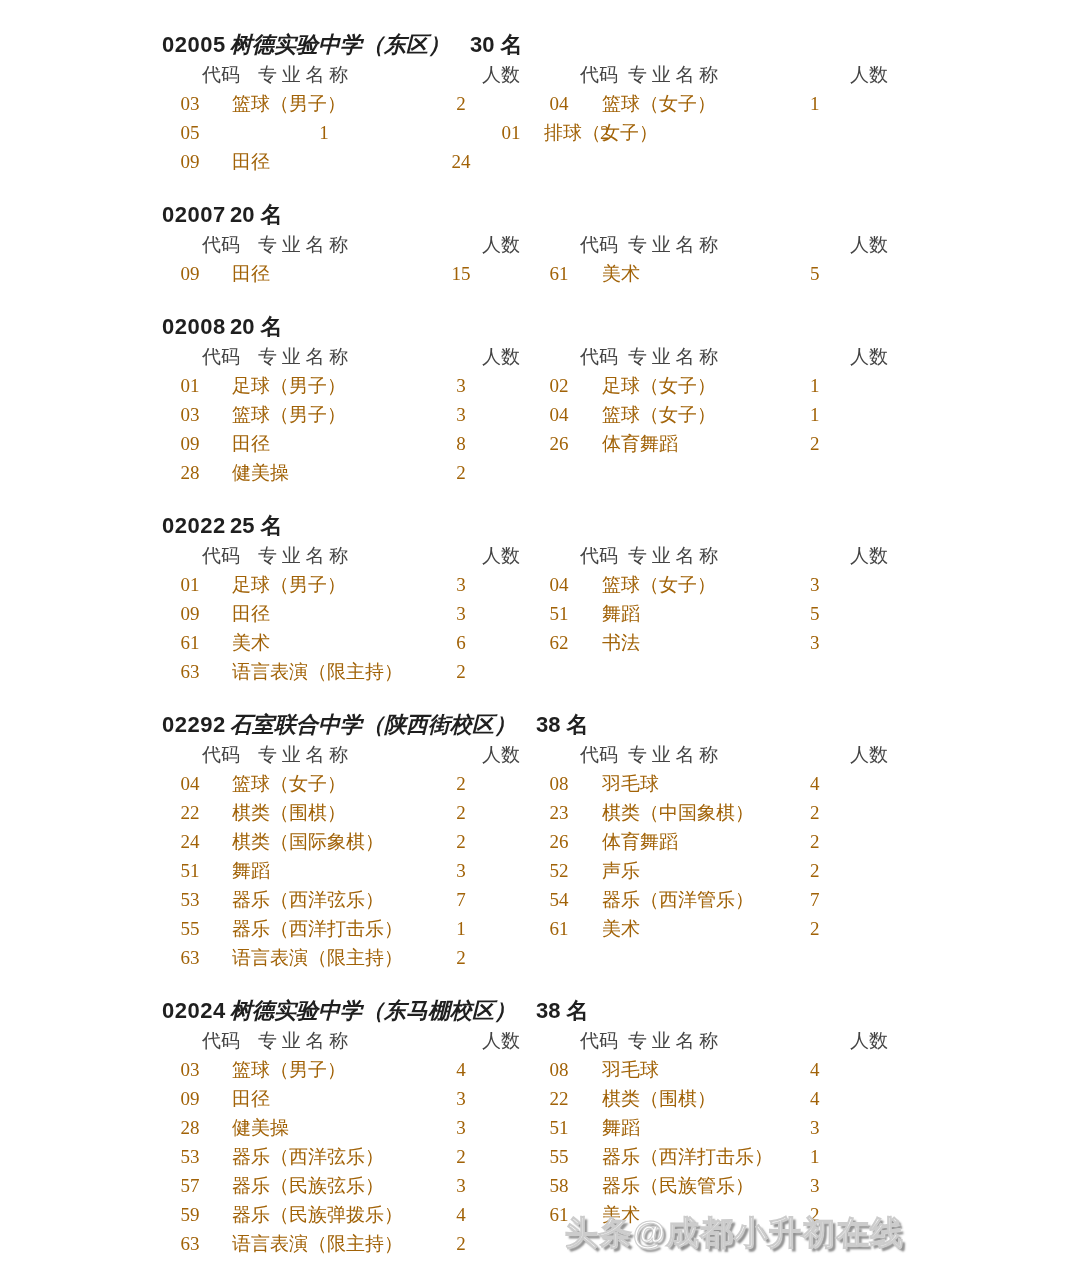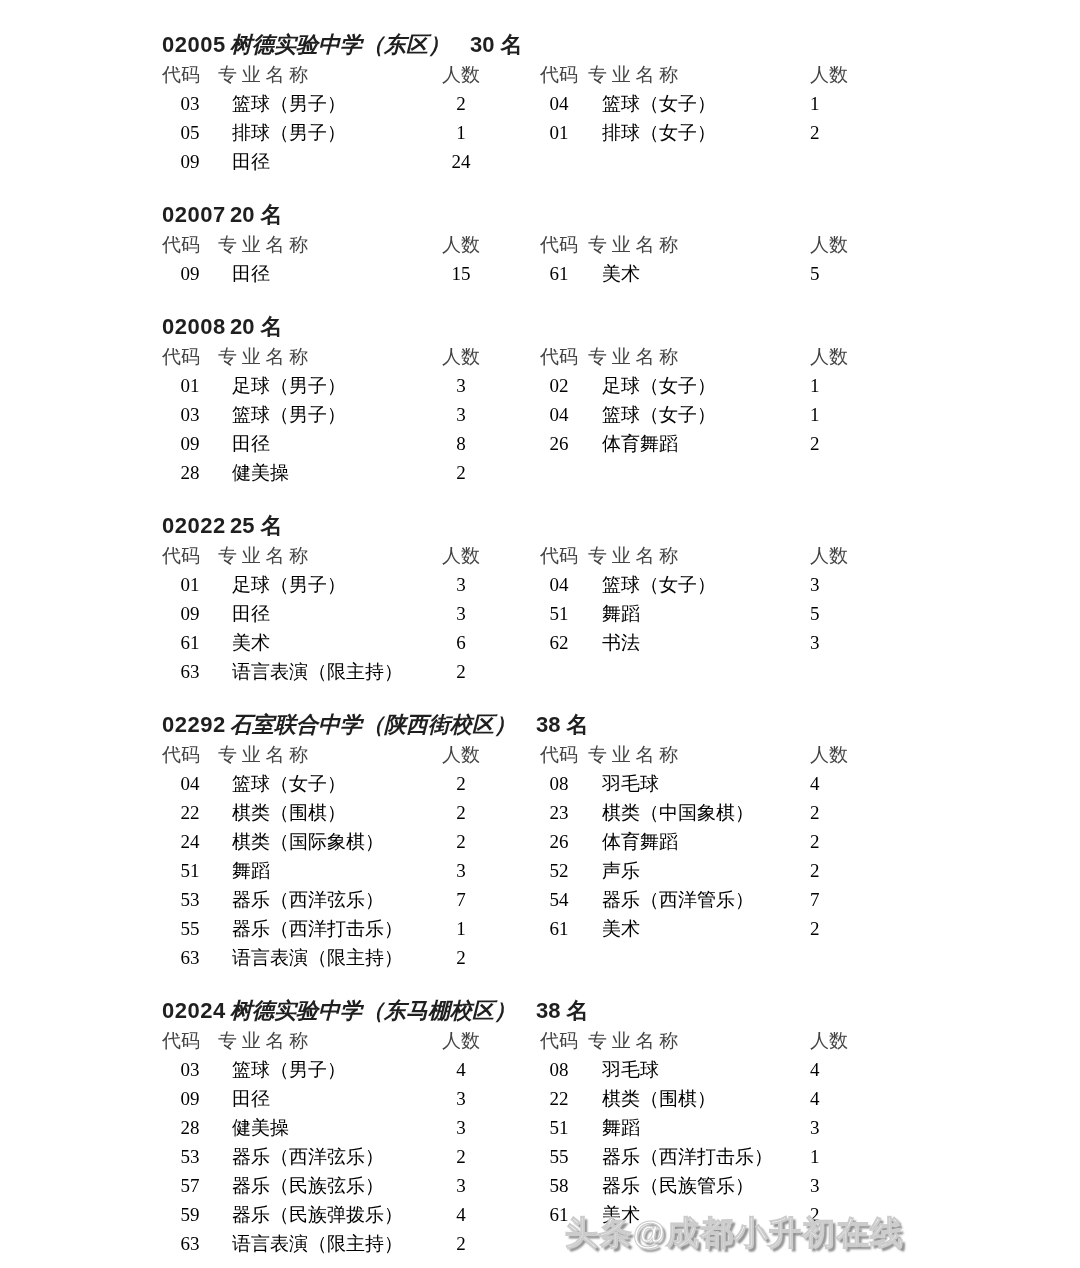--- a/index.html
+++ b/index.html
@@ -43,27 +43,28 @@
     box-sizing: border-box;
     min-width: 224px;
     padding-right: 20px;
     font-style: italic;
   }
   .row {
     display: grid;
     grid-template-columns: 56px 212px 62px 38px 58px 210px 70px;
     font-family: "Liberation Serif", serif;
     font-size: 19px;
-    color: #000000;
+    color: #a16207;
     line-height: 29px;
     height: 29px;
     white-space: nowrap;
   }
   .row.header {
     color: #444444;
+    margin-left: 40px;
   }
   .c-code  { text-align: center; }
   .c-name  { text-align: left; padding-left: 14px; }
   .c-count { text-align: center; }
   .c-count.right { text-align: left; padding-left: 12px; }
   .row.header .c-name { padding-left: 0; }
   .row.header .c-code.head-left { text-align: left; }
   .c-gap {  }
   .watermark {
     position: absolute;
@@ -103,21 +104,20 @@
           <span class="c-code">03</span>
           <span class="c-name">篮球（男子）</span>
           <span class="c-count">2</span>
           <span class="c-gap"></span>
           <span class="c-code">04</span>
           <span class="c-name">篮球（女子）</span>
           <span class="c-count right">1</span>
         </div>
         <div class="row">
           <span class="c-code">05</span>
-          <span class="c-name">排球（男子）</span>
           <span class="c-count">1</span>
           <span class="c-gap"></span>
           <span class="c-code">01</span>
           <span class="c-name">排球（女子）</span>
           <span class="c-count right">2</span>
         </div>
         <div class="row">
           <span class="c-code">09</span>
           <span class="c-name">田径</span>
           <span class="c-count">24</span>

